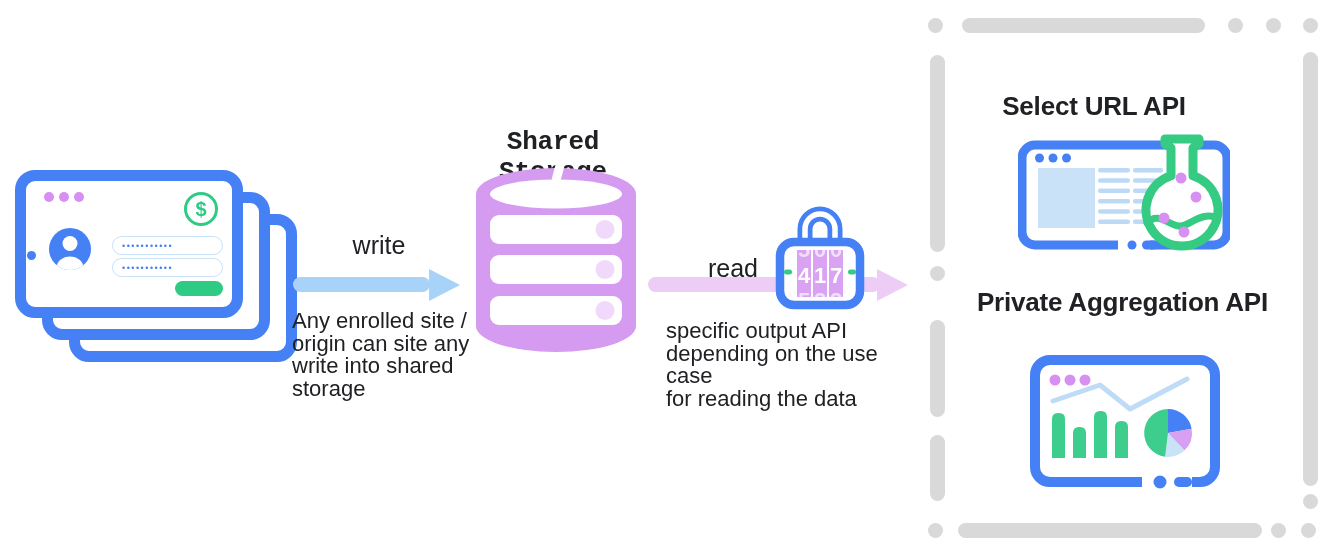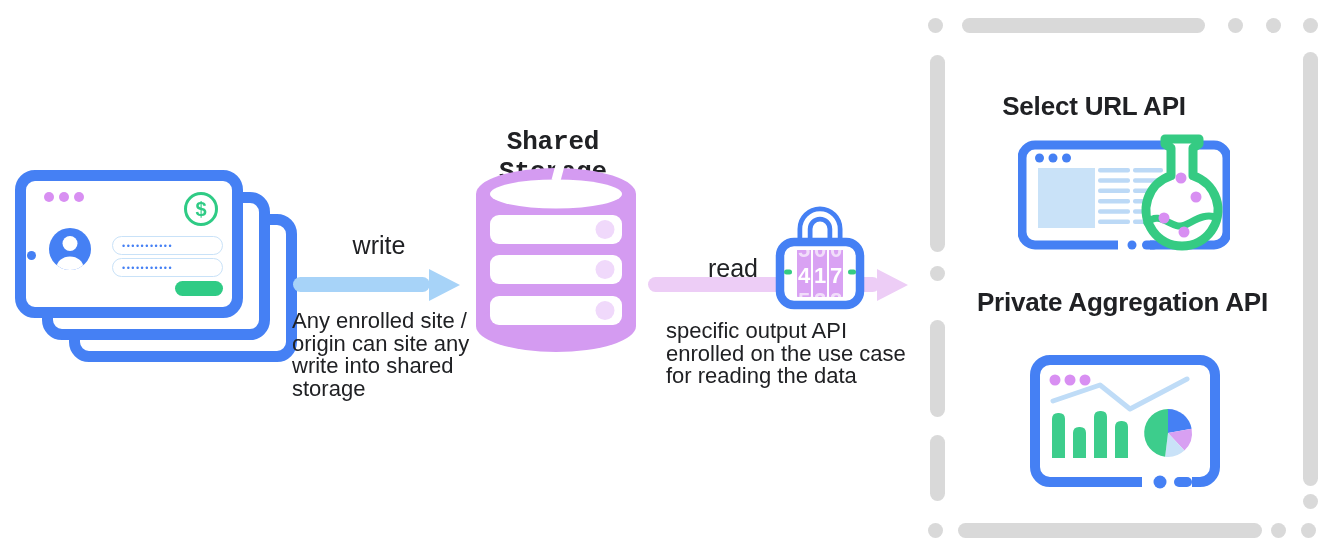--- a/index.html
+++ b/index.html
@@ -139,21 +139,21 @@
           <text x="61" y="108">8</text>
         </g>
       </g>
       <rect x="9" y="69.5" width="8" height="5" rx="2.5" fill="#35CB83"></rect>
       <rect x="73" y="69.5" width="8" height="5" rx="2.5" fill="#35CB83"></rect>
     </svg>
   </div>
 
   <div class="desc" style="left:666px;top:320px;width:250px;">
     <span>specific output API</span>
-    <span>enrolled on the use case</span>
+    <span>depending on the use case</span>
     <span>for reading the data</span>
   </div>
 
   <div>
     <div class="g" style="left:928px;top:18px;width:15px;height:15px;"></div>
     <div class="g" style="left:962px;top:18px;width:243px;height:15px;"></div>
     <div class="g" style="left:1228px;top:18px;width:15px;height:15px;"></div>
     <div class="g" style="left:1266px;top:18px;width:15px;height:15px;"></div>
     <div class="g" style="left:1303px;top:18px;width:15px;height:15px;"></div>
     <div class="g" style="left:930px;top:55px;width:15px;height:197px;"></div>

